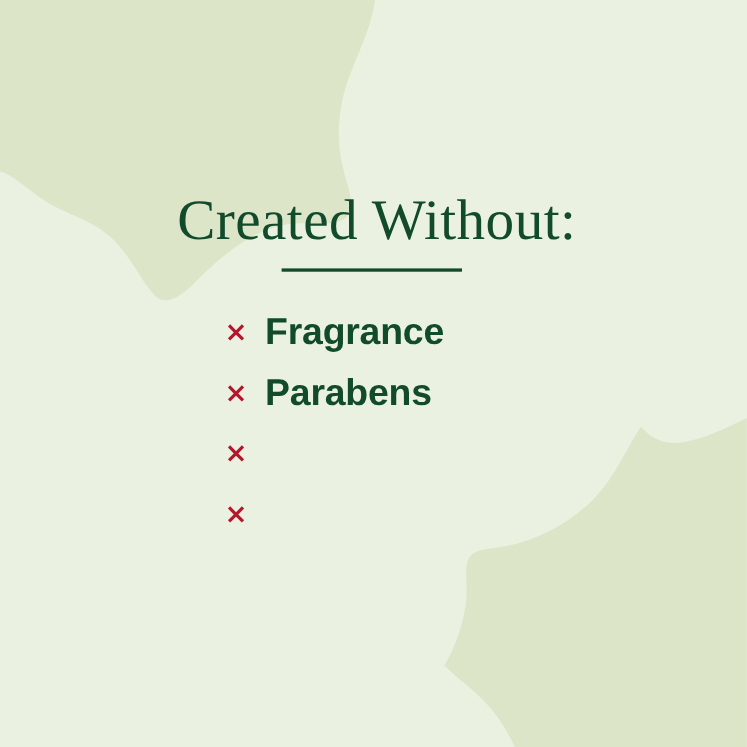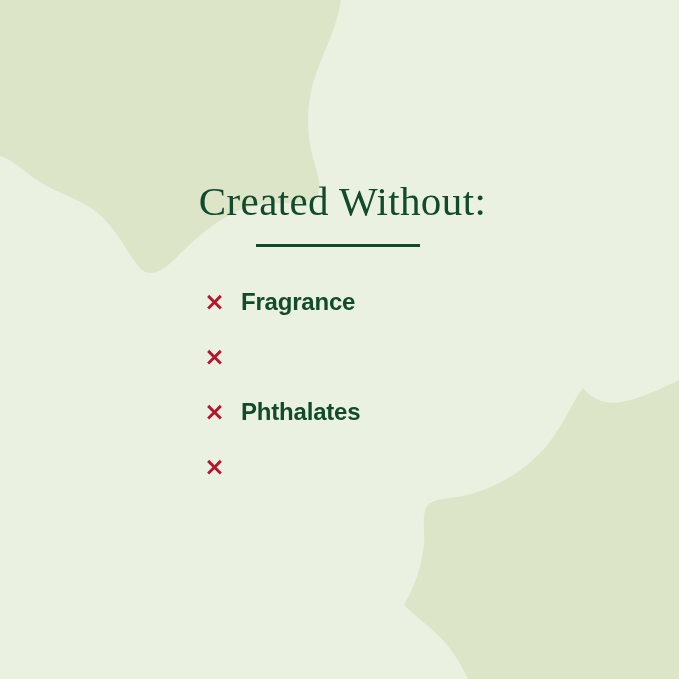--- a/index.html
+++ b/index.html
@@ -33,21 +33,21 @@
   .title {
     position: absolute;
     left: 0;
     top: 178px;
     width: 679px;
     text-align: center;
     padding-left: 6px;
     box-sizing: border-box;
     font-family: "Liberation Serif", serif;
     font-weight: 400;
-    font-size: 41px;
+    font-size: 52px;
     line-height: 46px;
     letter-spacing: 0.4px;
     color: #124a2c;
     white-space: nowrap;
   }
   .divider {
     position: absolute;
     left: 256px;
     top: 244px;
     width: 164px;
@@ -77,21 +77,21 @@
     line-height: 28px;
     color: #b5162c;
     text-align: left;
     padding-left: 1px;
     box-sizing: border-box;
   }
   .item-label {
     flex: 1 1 auto;
     font-family: "Liberation Sans", sans-serif;
     font-weight: 700;
-    font-size: 24px;
+    font-size: 34px;
     line-height: 36px;
     letter-spacing: -0.2px;
     color: #124a2c;
     white-space: nowrap;
     padding-left: 12px;
   }
 </style>
 </head>
 <body>
 
@@ -135,25 +135,25 @@
 
     <ul class="list">
 
       <li class="list-item">
         <span class="x-icon">×</span>
         <span class="item-label">Fragrance</span>
       </li>
 
       <li class="list-item">
         <span class="x-icon">×</span>
+        <span class="item-label">Parabens</span>
       </li>
 
       <li class="list-item">
         <span class="x-icon">×</span>
-        <span class="item-label">Phthalates</span>
       </li>
 
       <li class="list-item">
         <span class="x-icon">×</span>
       </li>
 
     </ul>
 
   </div>
 </div>

